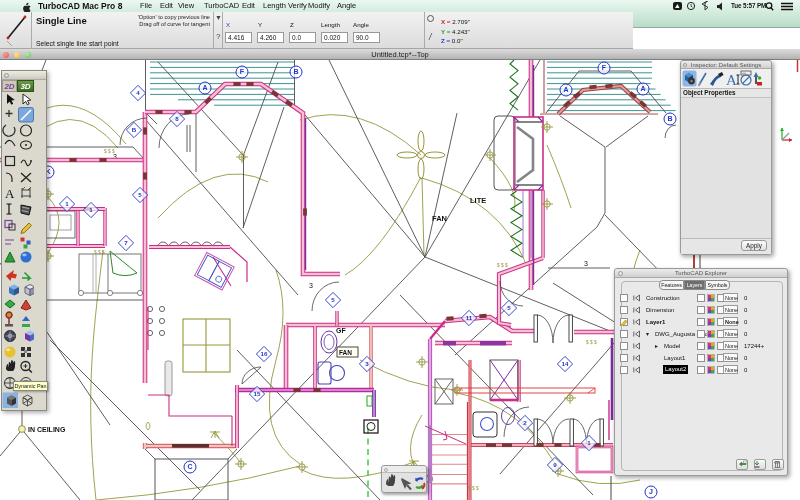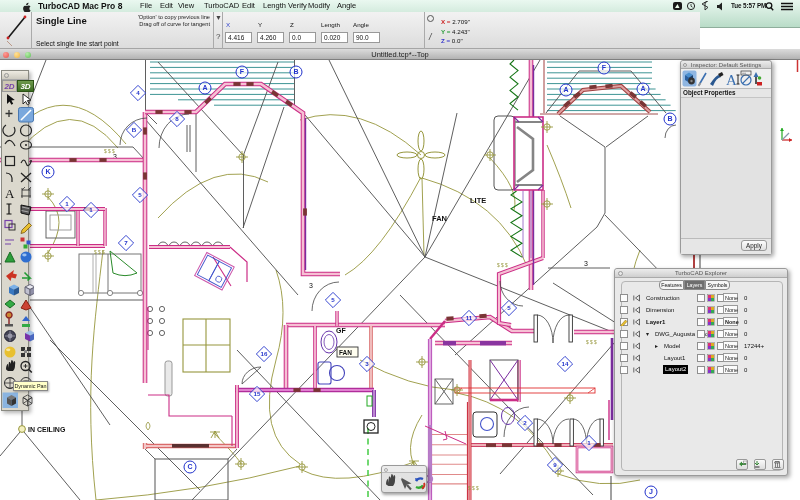--- a/index.html
+++ b/index.html
@@ -1,18 +1,18 @@
 <!DOCTYPE html>
 <html><head><meta charset="utf-8"><style>
 *{margin:0;padding:0;box-sizing:border-box}
 html,body{width:800px;height:500px;overflow:hidden;font-family:"Liberation Sans",sans-serif;background:#fff}
 .abs{position:absolute}
 #menubar{position:absolute;left:0;top:0;width:800px;height:28px;background:linear-gradient(#eaf8f0,#b9dcc8);border-bottom:1px solid #8fae9c;font-size:7.5px;color:#111}
 #menubar span{position:absolute;top:0;line-height:12px}
-#optbar{position:absolute;left:0;top:12px;width:700px;height:37px;background:linear-gradient(#f2f2f2,#dcdcdc);border-bottom:1px solid #a5a5a5}
+#optbar{position:absolute;left:0;top:12px;width:633px;height:37px;background:linear-gradient(#f2f2f2,#dcdcdc);border-bottom:1px solid #a5a5a5}
 .vsep{position:absolute;top:0;width:1px;height:37px;background:#aaa}
 .fld{position:absolute;height:11px;width:27px;background:#fff;border:1px solid #999;font-size:6.5px;line-height:9px;padding-left:2px;color:#111}
 .flbl{position:absolute;font-size:6.2px;color:#111}
 #titlebar{position:absolute;left:0;top:49px;width:800px;height:11px;background:linear-gradient(#dcdcdc,#b3b3b3);border-bottom:1px solid #7f7f7f}
 .tl{position:absolute;top:2.5px;width:6px;height:6px;border-radius:50%}
 #canvas{position:absolute;left:0;top:60px;width:800px;height:440px;background:#fff}
 .pal{position:absolute;background:#e6e6e6;border:1px solid #9a9a9a;border-radius:3px;box-shadow:1.5px 2px 4px rgba(0,0,0,.35)}
 .paltitle{position:absolute;left:0;top:0;width:100%;background:linear-gradient(#ececec,#cfcfcf);border-bottom:1px solid #aaa;border-radius:3px 3px 0 0;font-size:6.5px;color:#555;text-align:center}
 .pdot{position:absolute;width:5px;height:5px;border:1px solid #999;border-radius:50%;background:#e8e8e8}
 .erow{position:absolute;font-size:6px;color:#111;line-height:8px;white-space:nowrap}
@@ -491,21 +491,21 @@
       <line x1="611" y1="416" x2="611" y2="440" stroke="#444" stroke-width="1"></line>
       <g stroke-width="1.2" fill="none">
         <path d="M782,80 V68" stroke="#22aa22"></path>
         <path d="M782,68 l-2,3 h4 z" fill="#22aa22" stroke="none"></path>
         <path d="M782,80 h10" stroke="#cc2222"></path>
         <path d="M792,80 l-3,-2 v4 z" fill="#cc2222" stroke="none"></path>
         <path d="M782,80 l7,-7" stroke="#8899aa"></path>
       </g>
 </svg>
 </div>
-<div class="abs" style="left:1px;top:70px;width:28px;height:341px;background:#dbd8cd;border:1px solid #8a8a82;box-shadow:1.5px 2px 4px rgba(0,0,0,.3)">
+<div class="abs" style="left:1px;top:70px;width:46px;height:341px;background:#dbd8cd;border:1px solid #8a8a82;box-shadow:1.5px 2px 4px rgba(0,0,0,.3)">
 <div style="position:absolute;left:0;top:0;width:100%;height:9px;background:linear-gradient(#eeebe2,#cdcabf);border-bottom:1px solid #aaa"></div>
 <div style="position:absolute;left:2px;top:2px;width:5px;height:5px;border:1px solid #999;border-radius:50%"></div>
 <div style="position:absolute;left:0;top:9px;width:15px;height:12px;background:#cfc9b4;border:1px solid #999;font-size:8px;font-weight:bold;font-style:italic;color:#7744aa;text-align:center;line-height:11px">2D</div>
 <div style="position:absolute;left:15px;top:9px;width:17px;height:12px;background:linear-gradient(#6f9a4d,#3c6b22);border:1px solid #2c5216;font-size:8px;font-weight:bold;font-style:italic;color:#fff;text-align:center;line-height:11px">3D</div>
 <svg style="position:absolute;left:0;top:21px" width="32" height="320" viewBox="0 0 32 320">
       <path d="M5,2 l0,10 l2.6-2.6 l1.8,3.4 l1.8-1 l-1.8-3.2 l3.4-.6 z" fill="#111"></path>
       <path d="M21,2 l0,10 l2.6-2.6 l1.8,3.4 l1.8-1 l-1.8-3.2 l3.4-.6 z" fill="#fff" stroke="#111" stroke-width="0.9"></path>
       <path d="M7,18 v7 m-3.5,-3.5 h7" stroke="#333" stroke-width="1.3"></path>
       <rect x="16.5" y="15.5" width="15" height="14.5" rx="2" fill="#7aa8dd" stroke="#4a78b0"></rect>
       <line x1="19" y1="28" x2="29" y2="18" stroke="#fff" stroke-width="1.6"></line>

